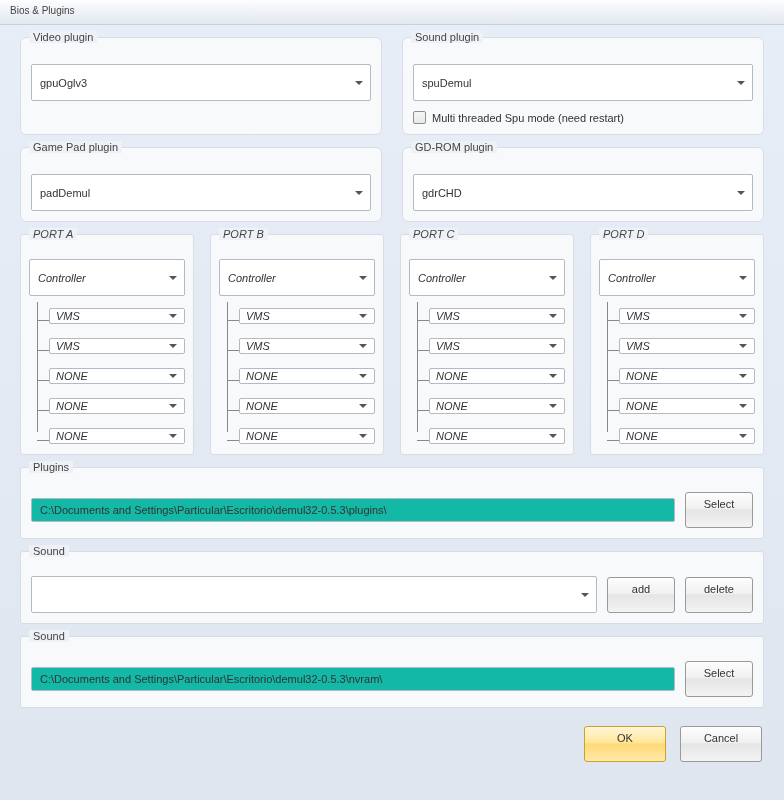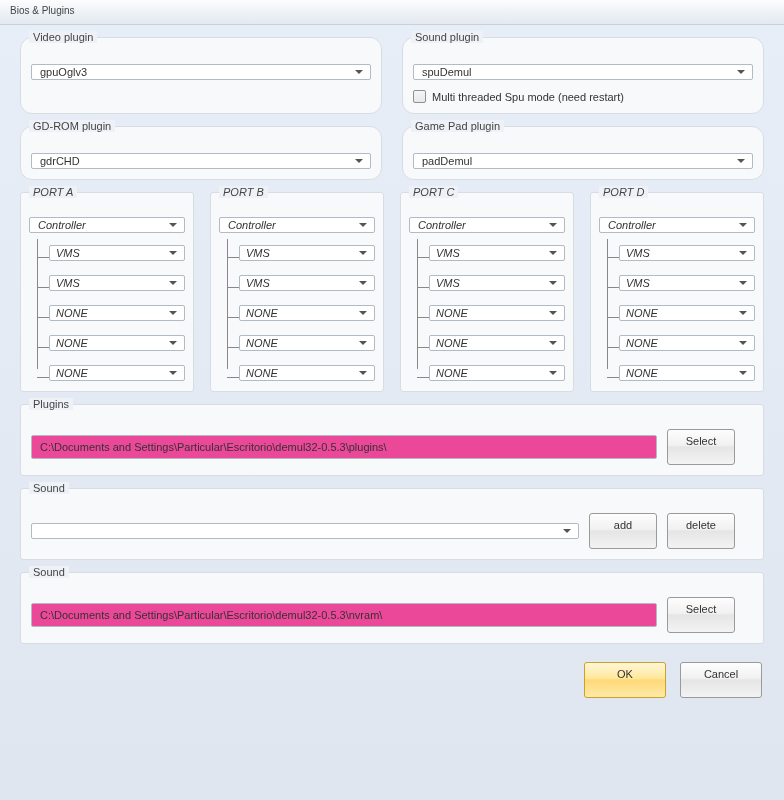--- a/index.html
+++ b/index.html
@@ -20,37 +20,37 @@
     font-size: 10px;
     color: #444;
   }
   .content {
     padding: 12px 20px 10px 20px;
   }
   .row { display: flex; gap: 20px; margin-bottom: 12px; }
   .group {
     flex: 1;
     border: 1px solid #d8dde4;
-    border-radius: 12px;
+    border-radius: 6px;
     background: #f7f9fb;
     padding: 26px 10px 10px 10px;
     position: relative;
   }
   .group-label {
     position: absolute;
     top: -7px;
     left: 8px;
     background: #eef2f7;
     padding: 0 4px;
     font-size: 11px;
     color: #444;
   }
   .combo {
     width: 100%;
-    height: 16px;
+    height: 37px;
     background: #fff;
     border: 1px solid #b2bac4;
     border-radius: 2px;
     display: flex;
     align-items: center;
     justify-content: space-between;
     padding: 0 4px 0 8px;
     cursor: pointer;
   }
   .combo-text { white-space: nowrap; overflow: hidden; text-overflow: ellipsis; }
@@ -120,29 +120,29 @@
     display: flex;
     align-items: center;
     justify-content: space-between;
     padding: 0 4px 0 6px;
     cursor: pointer;
   }
   .path-group {
     border: 1px solid #d8dde4;
     border-radius: 3px;
     background: #f7f9fb;
-    padding: 24px 28px 10px 10px;
+    padding: 24px 10px 10px 10px;
     position: relative;
     margin-bottom: 12px;
   }
   .path-row { display: flex; gap: 10px; align-items: center; }
   .text-input {
     flex: 1;
     height: 24px;
-    background: #ec4899;
+    background: #14b8a6;
     border: 1px solid #b2bac4;
     border-radius: 2px;
     padding: 0 8px;
     display: flex;
     align-items: center;
     white-space: nowrap;
     overflow: hidden;
   }
   .btn {
     min-width: 68px;
@@ -193,30 +193,30 @@
       </div>
       <div class="checkbox-row">
         <div class="checkbox"></div>
         <span>Multi threaded Spu mode (need restart)</span>
       </div>
     </div>
   </div>
 
   <div class="row">
     <div class="group">
+      <div class="group-label">Game Pad plugin</div>
+      <div class="combo">
+        <span class="combo-text">padDemul</span>
+        <span class="arrow"></span>
+      </div>
+    </div>
+    <div class="group">
       <div class="group-label">GD-ROM plugin</div>
       <div class="combo">
         <span class="combo-text">gdrCHD</span>
-        <span class="arrow"></span>
-      </div>
-    </div>
-    <div class="group">
-      <div class="group-label">Game Pad plugin</div>
-      <div class="combo">
-        <span class="combo-text">padDemul</span>
         <span class="arrow"></span>
       </div>
     </div>
   </div>
 
   <div class="ports-row" id="ports-row">
       <div class="port-group">
         <div class="group-label">PORT A</div>
         <div class="combo port-controller">
           <span class="combo-text">Controller</span>

